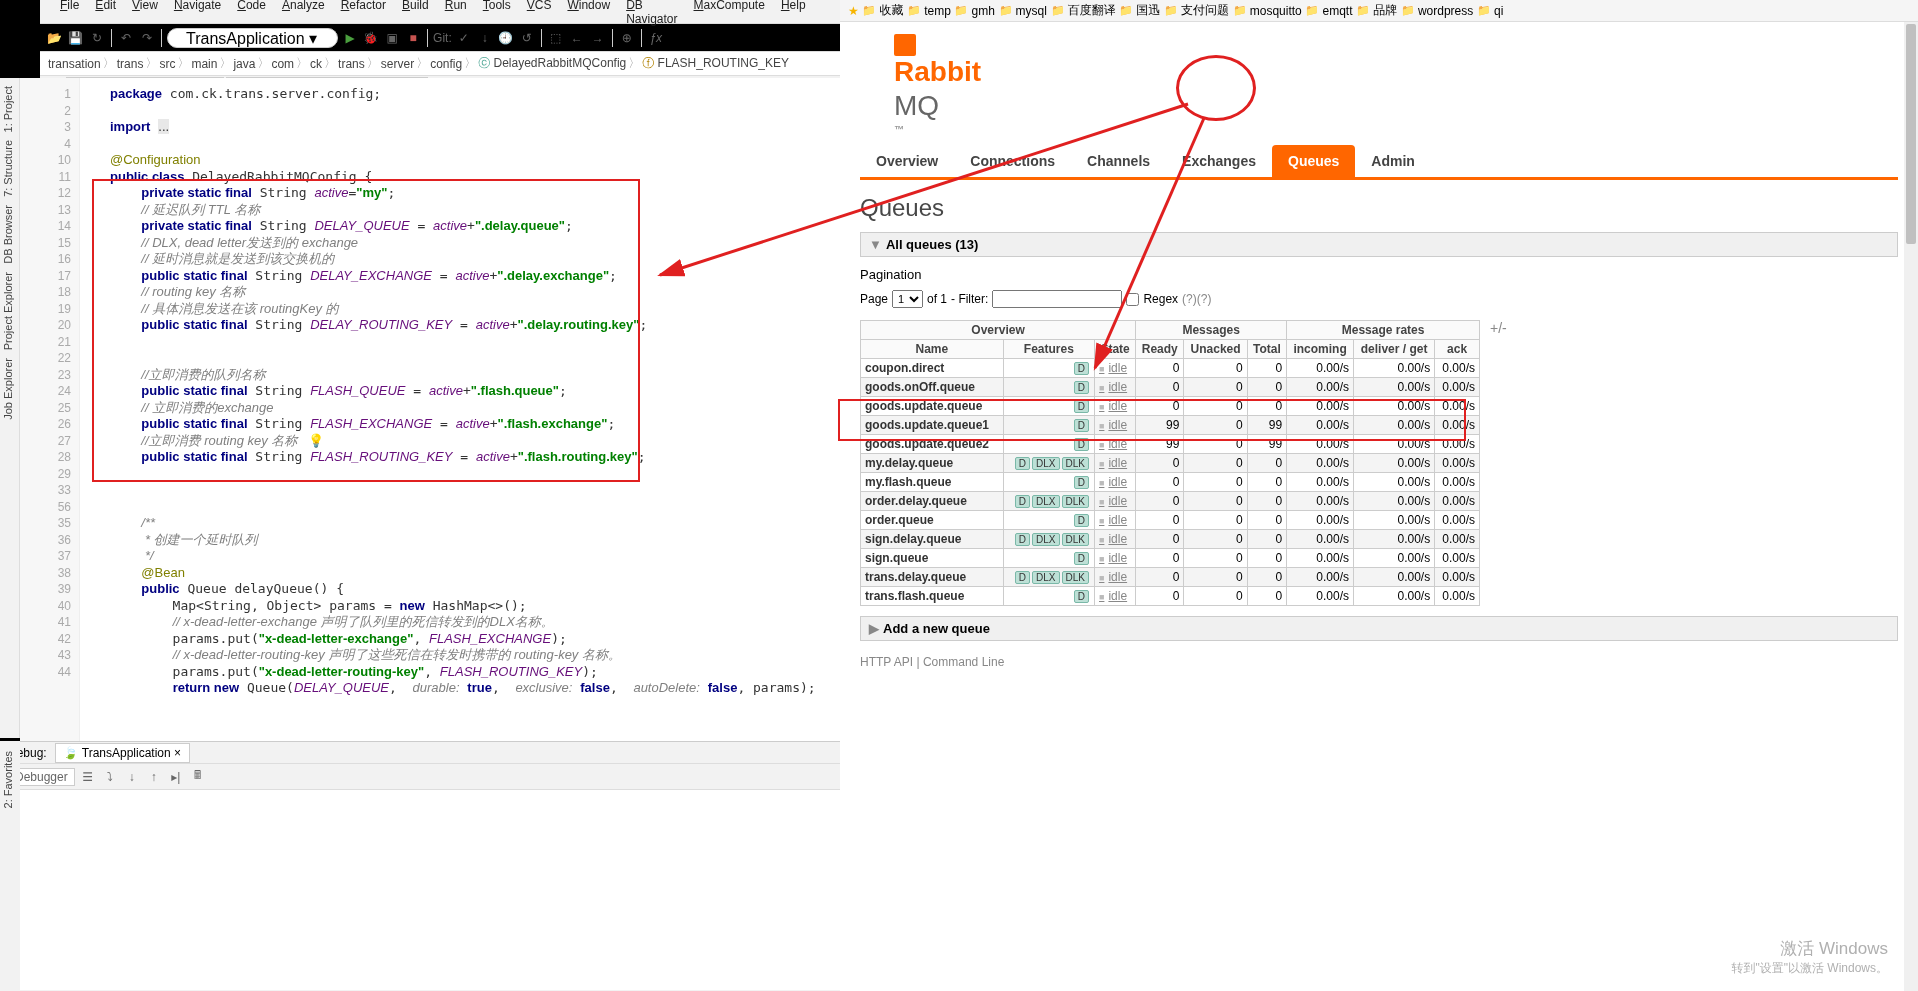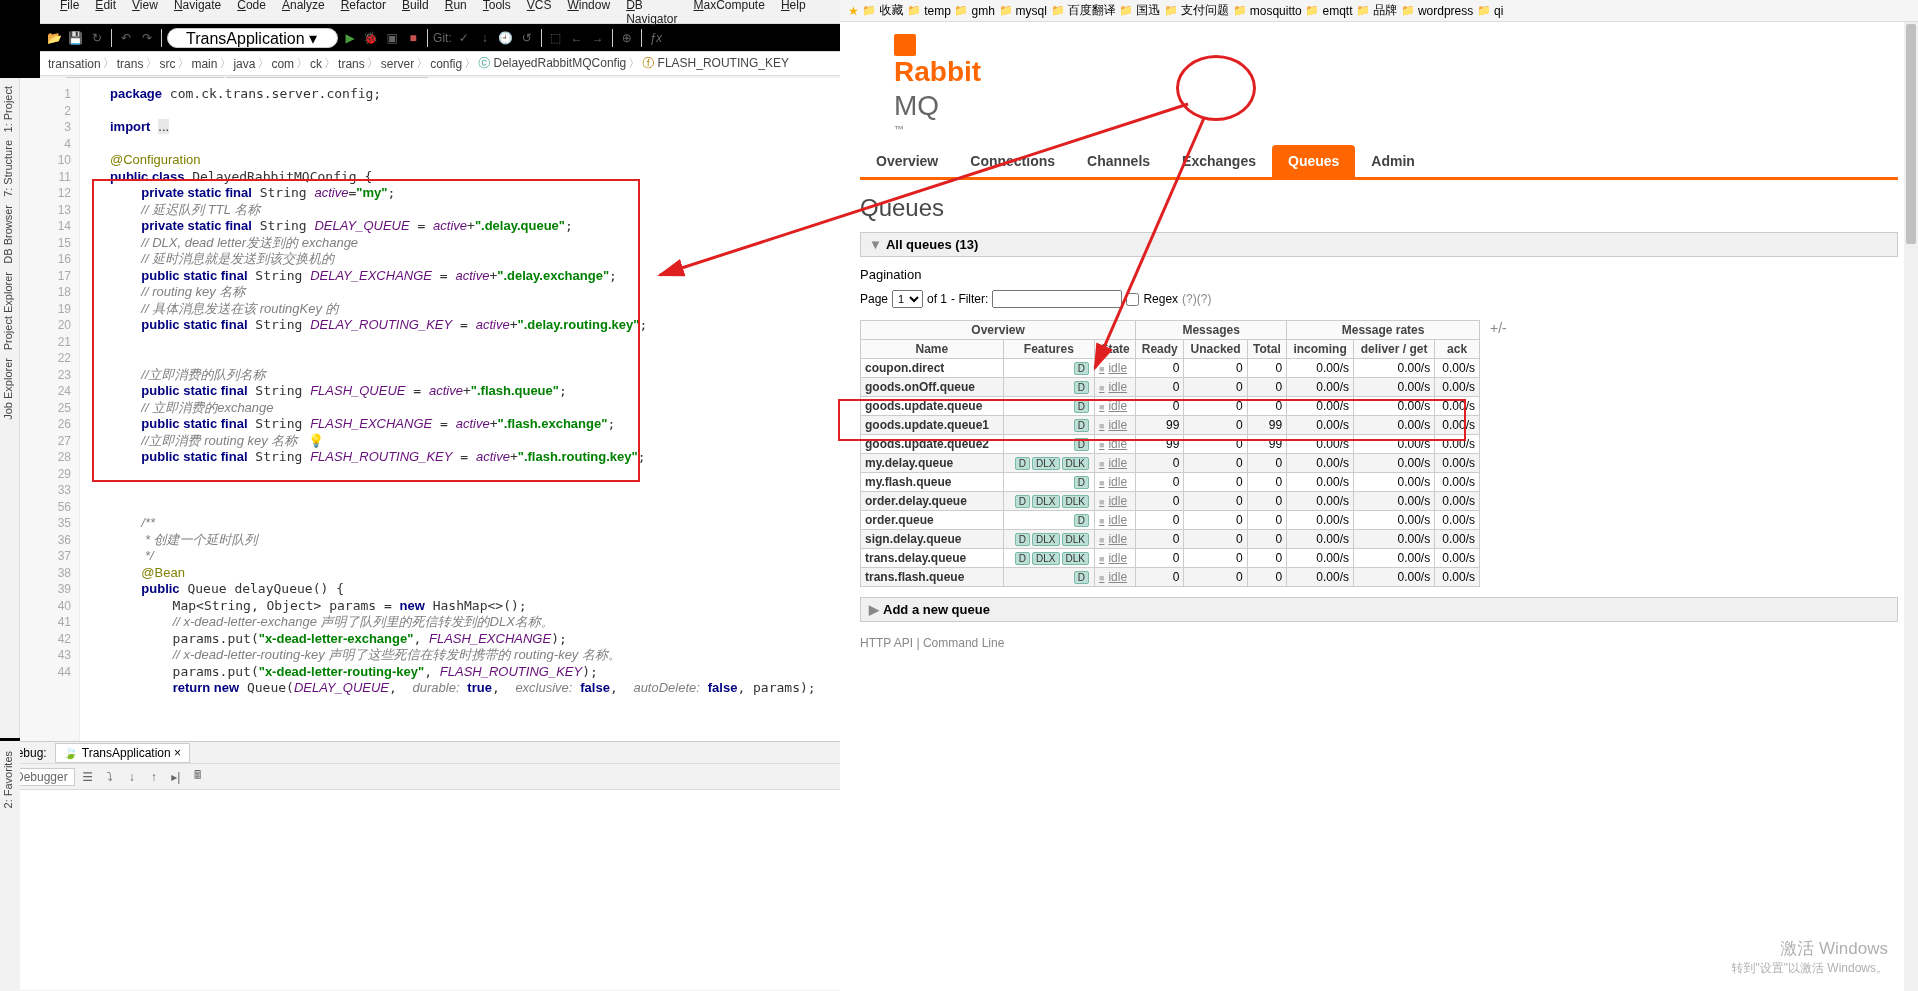--- a/index.html
+++ b/index.html
@@ -479,20 +479,31 @@
               <td style="text-align:right"><span class="feat">D</span><span class="feat">DLX</span><span class="feat">DLK</span></td>
               <td class="idle">idle</td>
               <td class="rate">0</td>
               <td class="rate">0</td>
               <td class="rate">0</td>
               <td class="rate">0.00/s</td>
               <td class="rate">0.00/s</td>
               <td class="rate">0.00/s</td>
             </tr>
             <tr>
+              <td class="name">sign.queue</td>
+              <td style="text-align:right"><span class="feat">D</span></td>
+              <td class="idle">idle</td>
+              <td class="rate">0</td>
+              <td class="rate">0</td>
+              <td class="rate">0</td>
+              <td class="rate">0.00/s</td>
+              <td class="rate">0.00/s</td>
+              <td class="rate">0.00/s</td>
+            </tr>
+            <tr>
               <td class="name">trans.delay.queue</td>
               <td style="text-align:right"><span class="feat">D</span><span class="feat">DLX</span><span class="feat">DLK</span></td>
               <td class="idle">idle</td>
               <td class="rate">0</td>
               <td class="rate">0</td>
               <td class="rate">0</td>
               <td class="rate">0.00/s</td>
               <td class="rate">0.00/s</td>
               <td class="rate">0.00/s</td>
             </tr>

